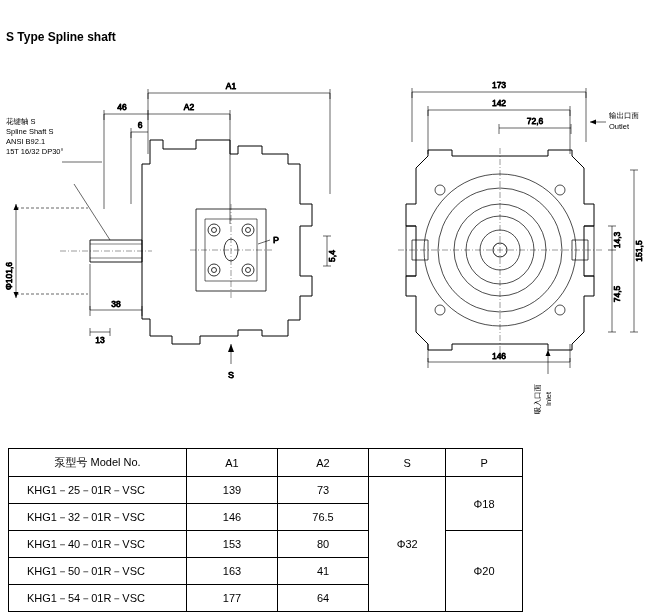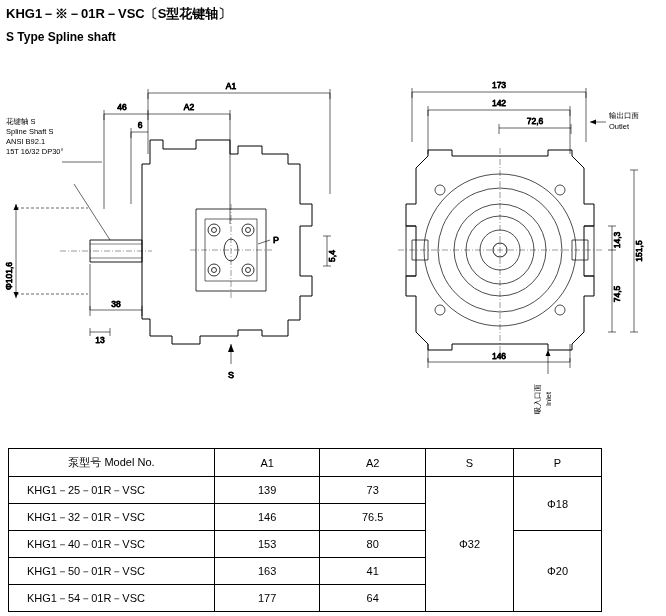--- a/index.html
+++ b/index.html
@@ -58,21 +58,21 @@
   .lbl-txt { font-size: 9px; }
   
   .table-wrap {
     position: absolute;
     left: 8px;
     top: 448px;
     width: 650px;
   }
   table.spec {
     border-collapse: collapse;
-    width: 594px;
+    width: 515px;
     font-size: 11px;
   }
   table.spec th, table.spec td {
     border: 1px solid #000;
     text-align: center;
     height: 26px;
     padding: 0 2px;
     font-weight: normal;
   }
   table.spec thead th {
@@ -87,21 +87,20 @@
   .col-a1 { width: 116px; }
   .col-a2 { width: 116px; }
   .col-s  { width: 96px; }
   .col-p  { width: 96px; }
 </style>
 </head>
 <body>
 
 <div class="page">
 
-  <div class="title-main">KHG1－※－01R－VSC〔S型花键轴〕</div>
   <div class="title-sub">S Type Spline shaft</div>
 
   <div class="drawing">
     <svg width="666" height="400" viewBox="0 0 666 400">
       <g fill="none" stroke="#000" stroke-width="0.8" stroke-linejoin="round">
 
         <g stroke-width="0.6">
           <line x1="148" y1="49" x2="330" y2="49"></line>
           <line x1="148" y1="45" x2="148" y2="55"></line>
           <line x1="330" y1="45" x2="330" y2="55"></line>

